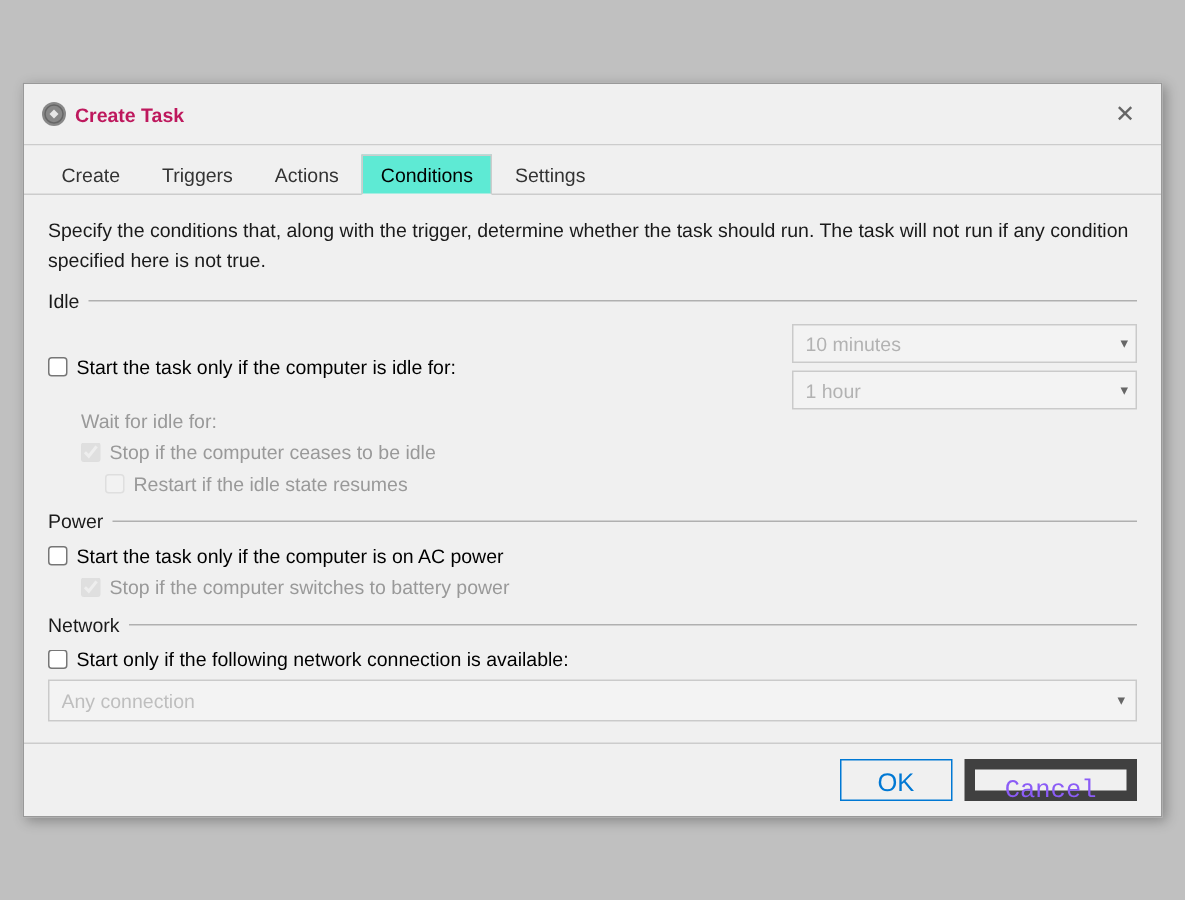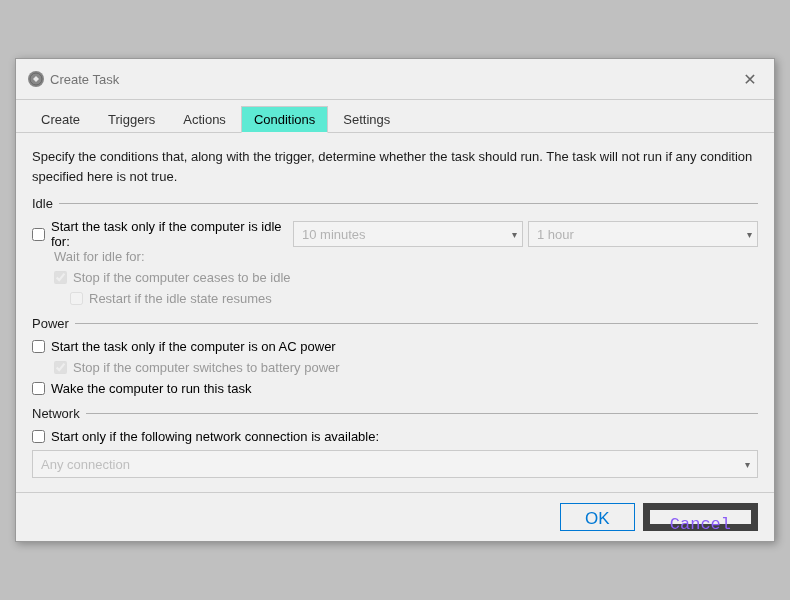--- a/index.html
+++ b/index.html
@@ -49,22 +49,22 @@
       background: #888;
       border-radius: 50%;
       display: flex;
       align-items: center;
       justify-content: center;
       color: white;
       font-size: 10px;
     }
 
     .title-text {
-      font-weight: 400;
-      color: #737373;
+      font-weight: 700;
+      color: #be185d;
     }
 
     .close-btn {
       width: 24px;
       height: 24px;
       display: flex;
       align-items: center;
       justify-content: center;
       cursor: pointer;
       color: #666;
@@ -199,20 +199,21 @@
     }
 
     .idle-left {
       display: flex;
       align-items: center;
       gap: 6px;
     }
 
     .dropdowns-col {
       display: flex;
+      flex-direction: column;
       gap: 5px;
     }
 
     .footer {
       padding: 10px 16px;
       display: flex;
       justify-content: flex-end;
       gap: 8px;
       border-top: 1px solid #ccc;
       background: #f0f0f0;
@@ -346,24 +347,20 @@
     <div class="option-row">
       <input type="checkbox" id="ac-power" style="">
       <label for="ac-power" class="option-label">Start the task only if the computer is on AC power</label>
     </div>
 
     <div class="option-row indented">
       <input type="checkbox" id="battery" checked="" disabled="" style="">
       <label for="battery" class="option-label disabled">Stop if the computer switches to battery power</label>
     </div>
 
-    <div class="option-row">
-      <input type="checkbox" id="wake" style="">
-      <label for="wake" class="option-label">Wake the computer to run this task</label>
-    </div>
 
     <div class="section-divider">
       <span class="section-label">Network</span>
       <div class="divider-line"></div>
     </div>
 
     <div class="option-row">
       <input type="checkbox" id="network" style="">
       <label for="network" class="option-label">Start only if the following network connection is available:</label>
     </div>

